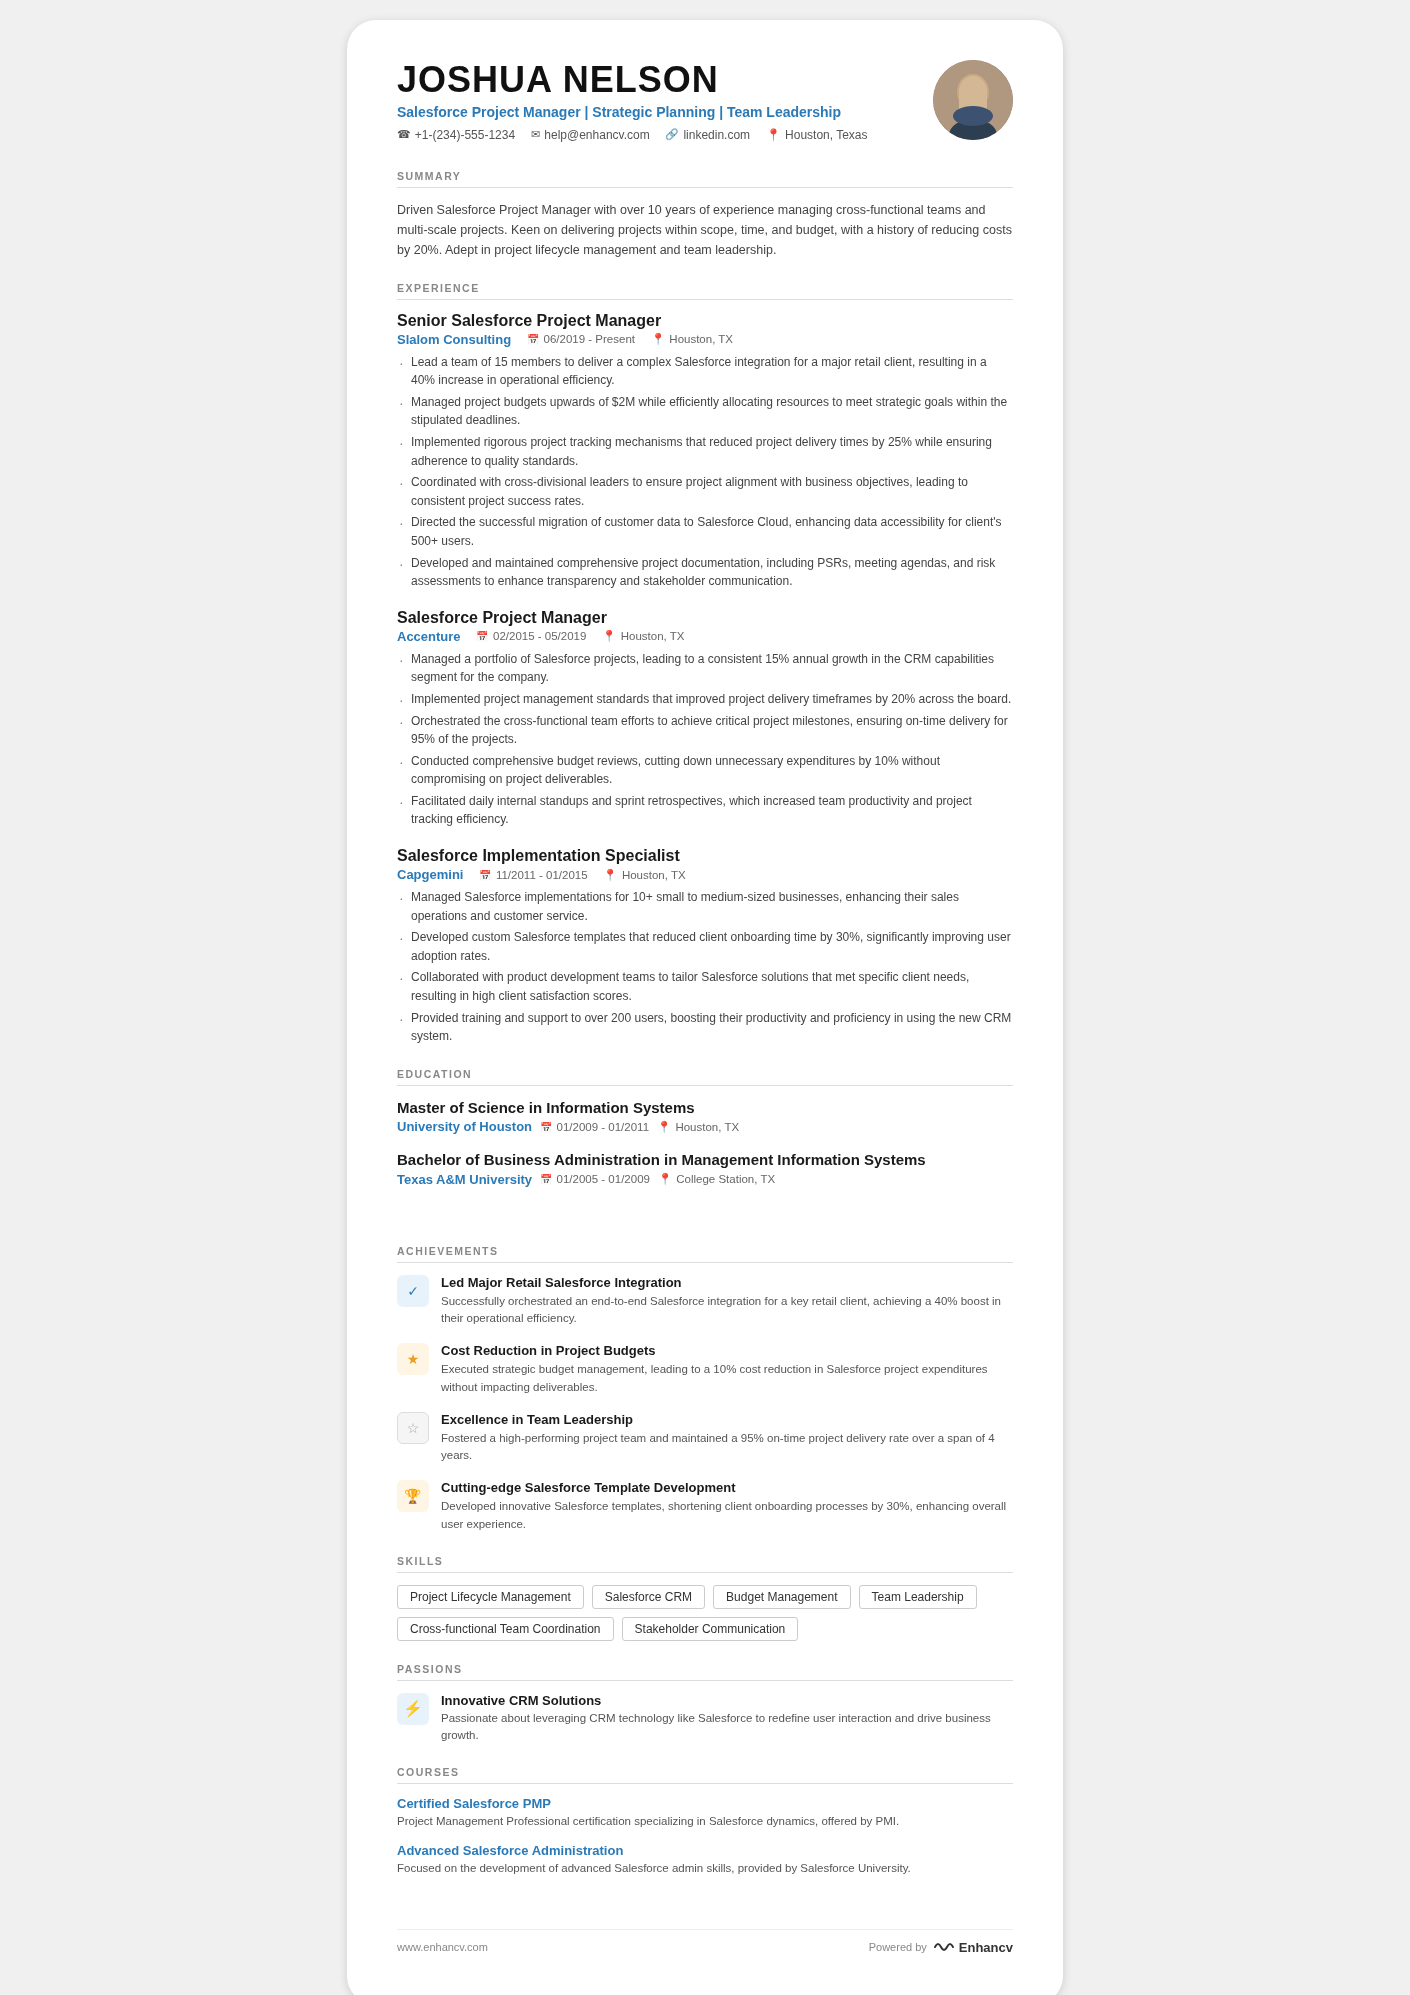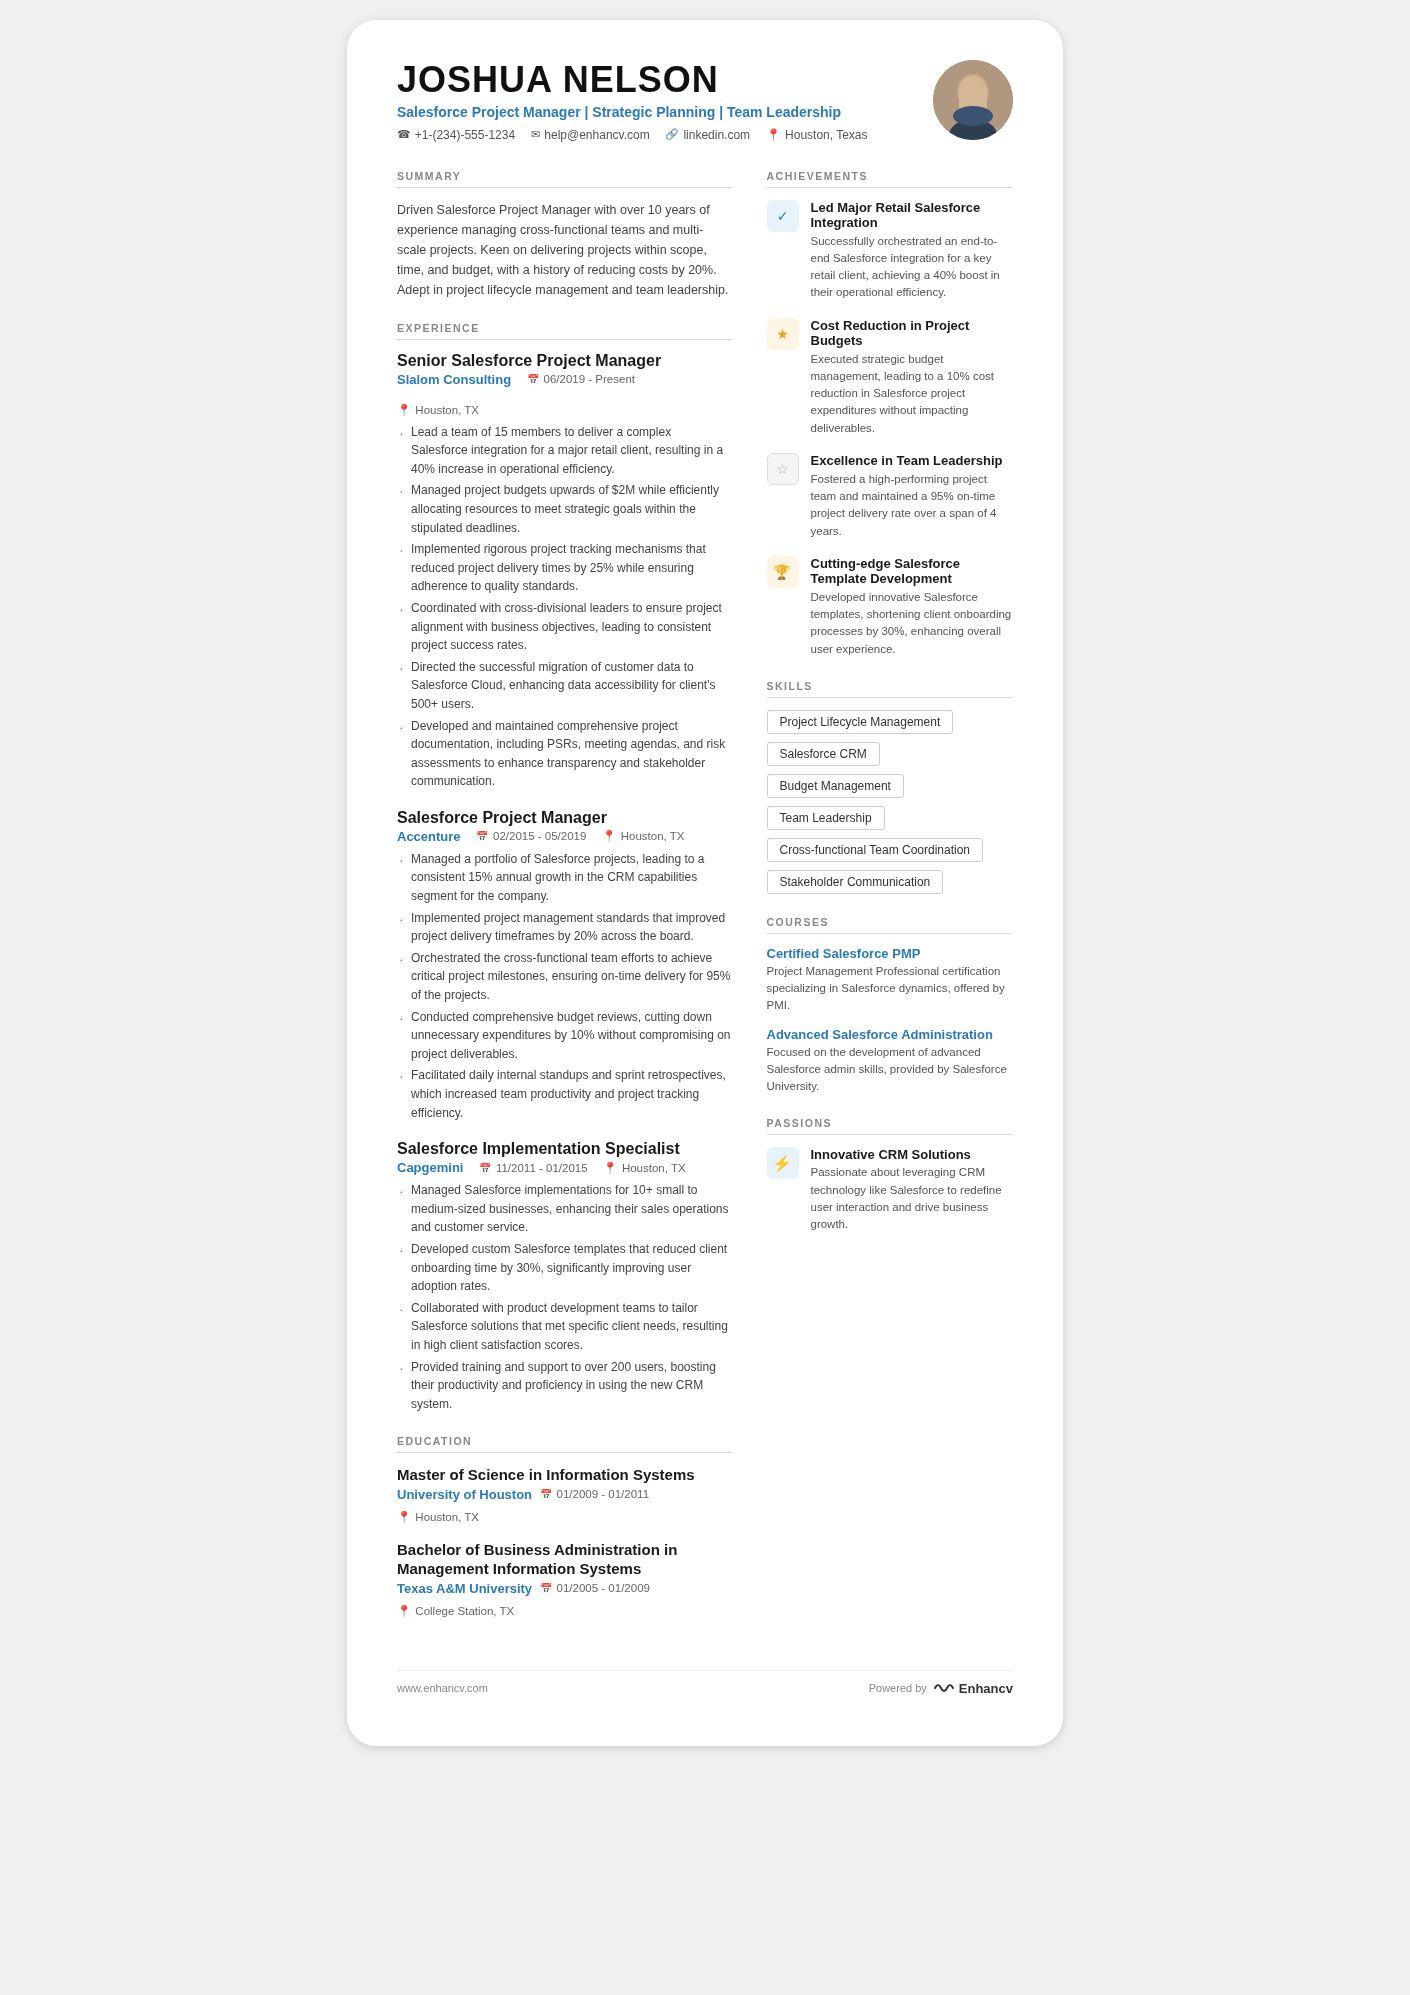--- a/index.html
+++ b/index.html
@@ -64,20 +64,21 @@
       height: 100%;
       background: linear-gradient(135deg, #b0998a 0%, #8a7060 50%, #a08070 100%);
       display: flex;
       align-items: flex-end;
       justify-content: center;
     }
     
     .two-col {
       display: flex;
       gap: 36px;
+      flex-direction: column;
     }
     .col-left { flex: 1.15; }
     .col-right { flex: 0.85; }
     
     .section { margin-bottom: 22px; }
     .section-title {
       font-size: 10.5px;
       font-weight: 700;
       color: #888;
       letter-spacing: 1.5px;
@@ -478,42 +479,42 @@
           <span class="skill-tag">Project Lifecycle Management</span>
           <span class="skill-tag">Salesforce CRM</span>
           <span class="skill-tag">Budget Management</span>
           <span class="skill-tag">Team Leadership</span>
           <span class="skill-tag">Cross-functional Team Coordination</span>
           <span class="skill-tag">Stakeholder Communication</span>
         </div>
       </div>
 
       <div class="section">
-        <div class="section-title">COURSES</div>
-
-        <div class="course-item">
-          <div class="course-title">Certified Salesforce PMP</div>
-          <div class="course-desc">Project Management Professional certification specializing in Salesforce dynamics, offered by PMI.</div>
-        </div>
-
-        <div class="course-item">
-          <div class="course-title">Advanced Salesforce Administration</div>
-          <div class="course-desc">Focused on the development of advanced Salesforce admin skills, provided by Salesforce University.</div>
-        </div>
-      </div>
-
-      <div class="section">
         <div class="section-title">PASSIONS</div>
 
         <div class="passion-item">
           <div class="passion-icon">⚡</div>
           <div>
             <div class="passion-title">Innovative CRM Solutions</div>
             <div class="passion-desc">Passionate about leveraging CRM technology like Salesforce to redefine user interaction and drive business growth.</div>
           </div>
+        </div>
+      </div>
+
+      <div class="section">
+        <div class="section-title">COURSES</div>
+
+        <div class="course-item">
+          <div class="course-title">Certified Salesforce PMP</div>
+          <div class="course-desc">Project Management Professional certification specializing in Salesforce dynamics, offered by PMI.</div>
+        </div>
+
+        <div class="course-item">
+          <div class="course-title">Advanced Salesforce Administration</div>
+          <div class="course-desc">Focused on the development of advanced Salesforce admin skills, provided by Salesforce University.</div>
         </div>
       </div>
     </div>
   </div>
 
   <div class="footer">
     <div class="footer-url">www.enhancv.com</div>
     <div class="footer-brand">
       <span>Powered by</span>
       <div class="enhancv-logo">

